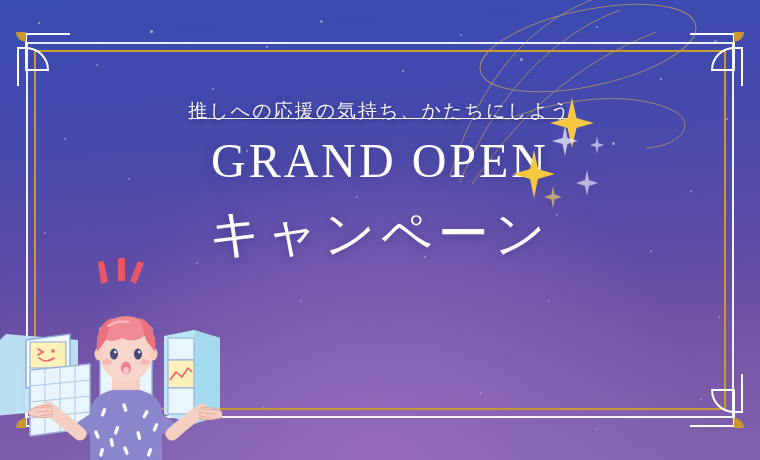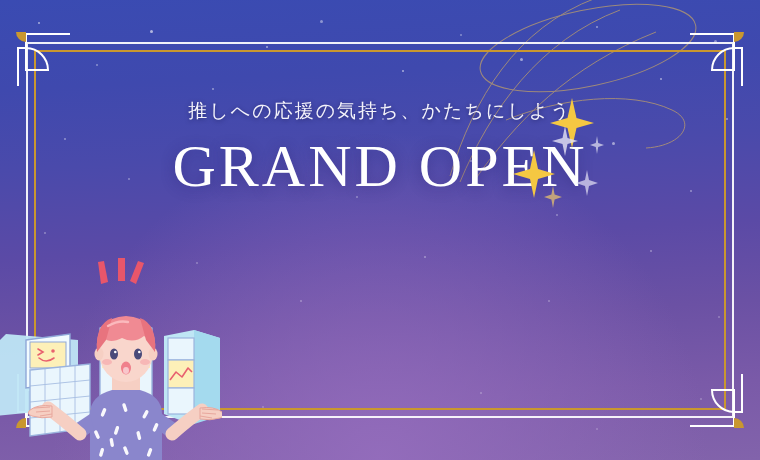--- a/index.html
+++ b/index.html
@@ -44,27 +44,27 @@
   
   .content { position:absolute; left:0; right:0; top:0; bottom:0;
              display:flex; flex-direction:column; align-items:center; }
 
   .tagline {
     margin-top:98px;
     font-family:"DejaVu Sans", sans-serif;
     font-size:19px; letter-spacing:2px; color:#f4f3fb;
     text-shadow:0 1px 4px rgba(20,20,70,.55);
     white-space:nowrap;
-    position:relative; z-index:5;
+    position:relative; z-index:5;text-decoration:underline;
   }
 
   .grand {
     margin-top:14px;
     font-family:"Liberation Serif","DejaVu Serif",serif;
-    font-size:60px; line-height:.96; letter-spacing:3px;
+    font-size:48px; line-height:.96; letter-spacing:3px;
     color:#ffffff; font-weight:400;
     text-shadow:0 2px 14px rgba(40,30,110,.45);
     white-space:nowrap;
     position:relative; z-index:5;
   }
 
   .campaign {
     margin-top:16px;
     font-family:"DejaVu Sans", sans-serif;
     font-size:51px; letter-spacing:5px; color:#ffffff; font-weight:400;
@@ -180,20 +180,21 @@
     <path d="M9 0 L10.6 8.5 L18 11 L10.6 13.5 L9 22 L7.4 13.5 L0 11 L7.4 8.5 Z" fill="#f0c86a"></path>
   </svg>
 
   <svg class="spark" style="left:590px; top:136px; width:14px; height:18px; opacity:.6" viewBox="0 0 14 18">
     <path d="M7 0 L8.2 7 L14 9 L8.2 11 L7 18 L5.8 11 L0 9 L5.8 7 Z" fill="#ffffff"></path>
   </svg>
 
   <div class="content">
     <div class="tagline">推しへの応援の気持ち、かたちにしよう</div>
     <div class="grand">GRAND OPEN</div>
+    <div class="campaign">キャンペーン</div>
 
   </div>
 
   <svg class="illu" viewBox="0 0 228 212">
     <defs>
       <clipPath id="clipbox">
           <rect x="0" y="0" width="228" height="212"></rect>
         </clipPath>
     </defs>
     <g clip-path="url(#clipbox)">

